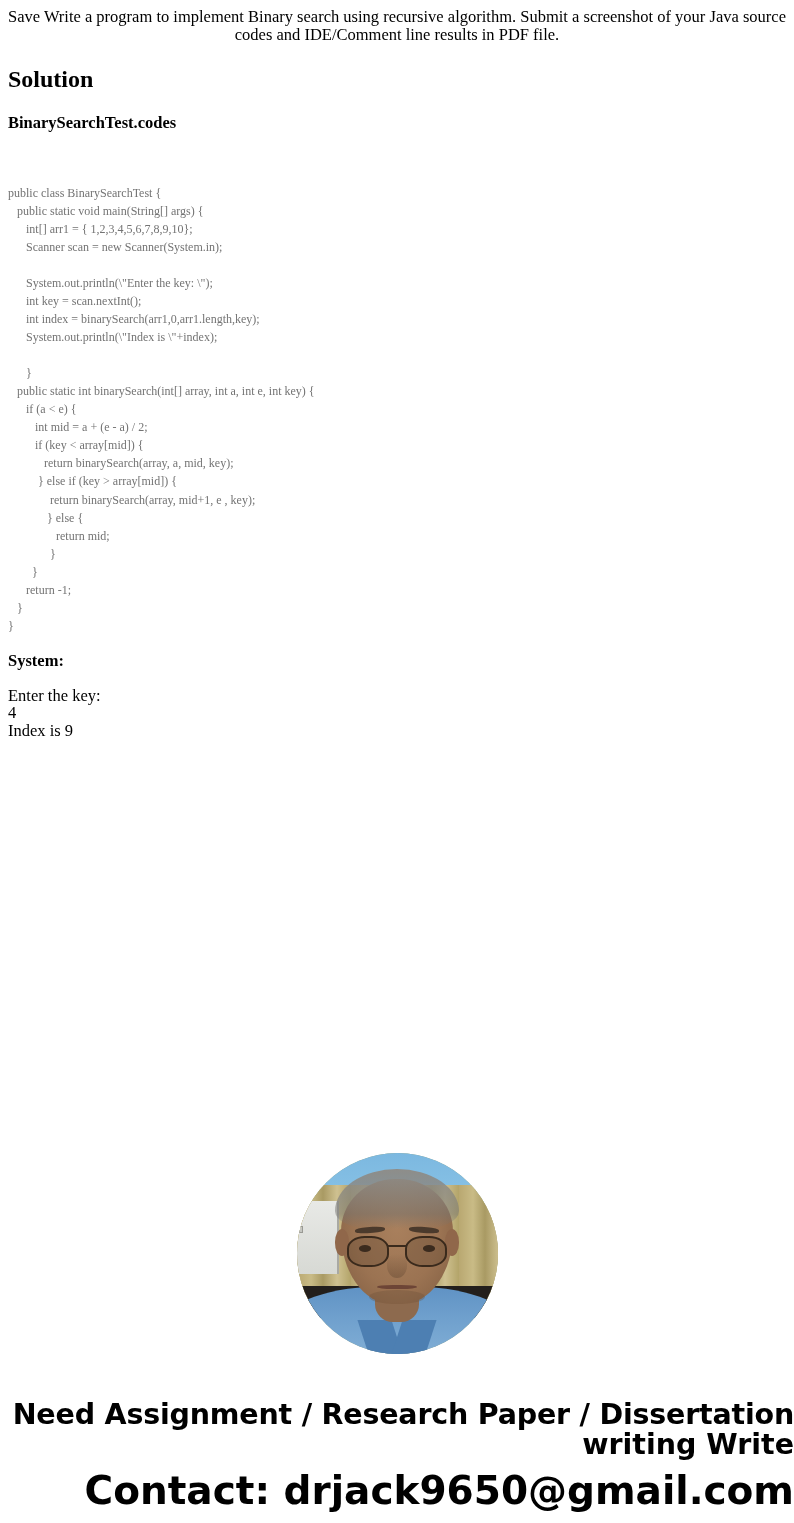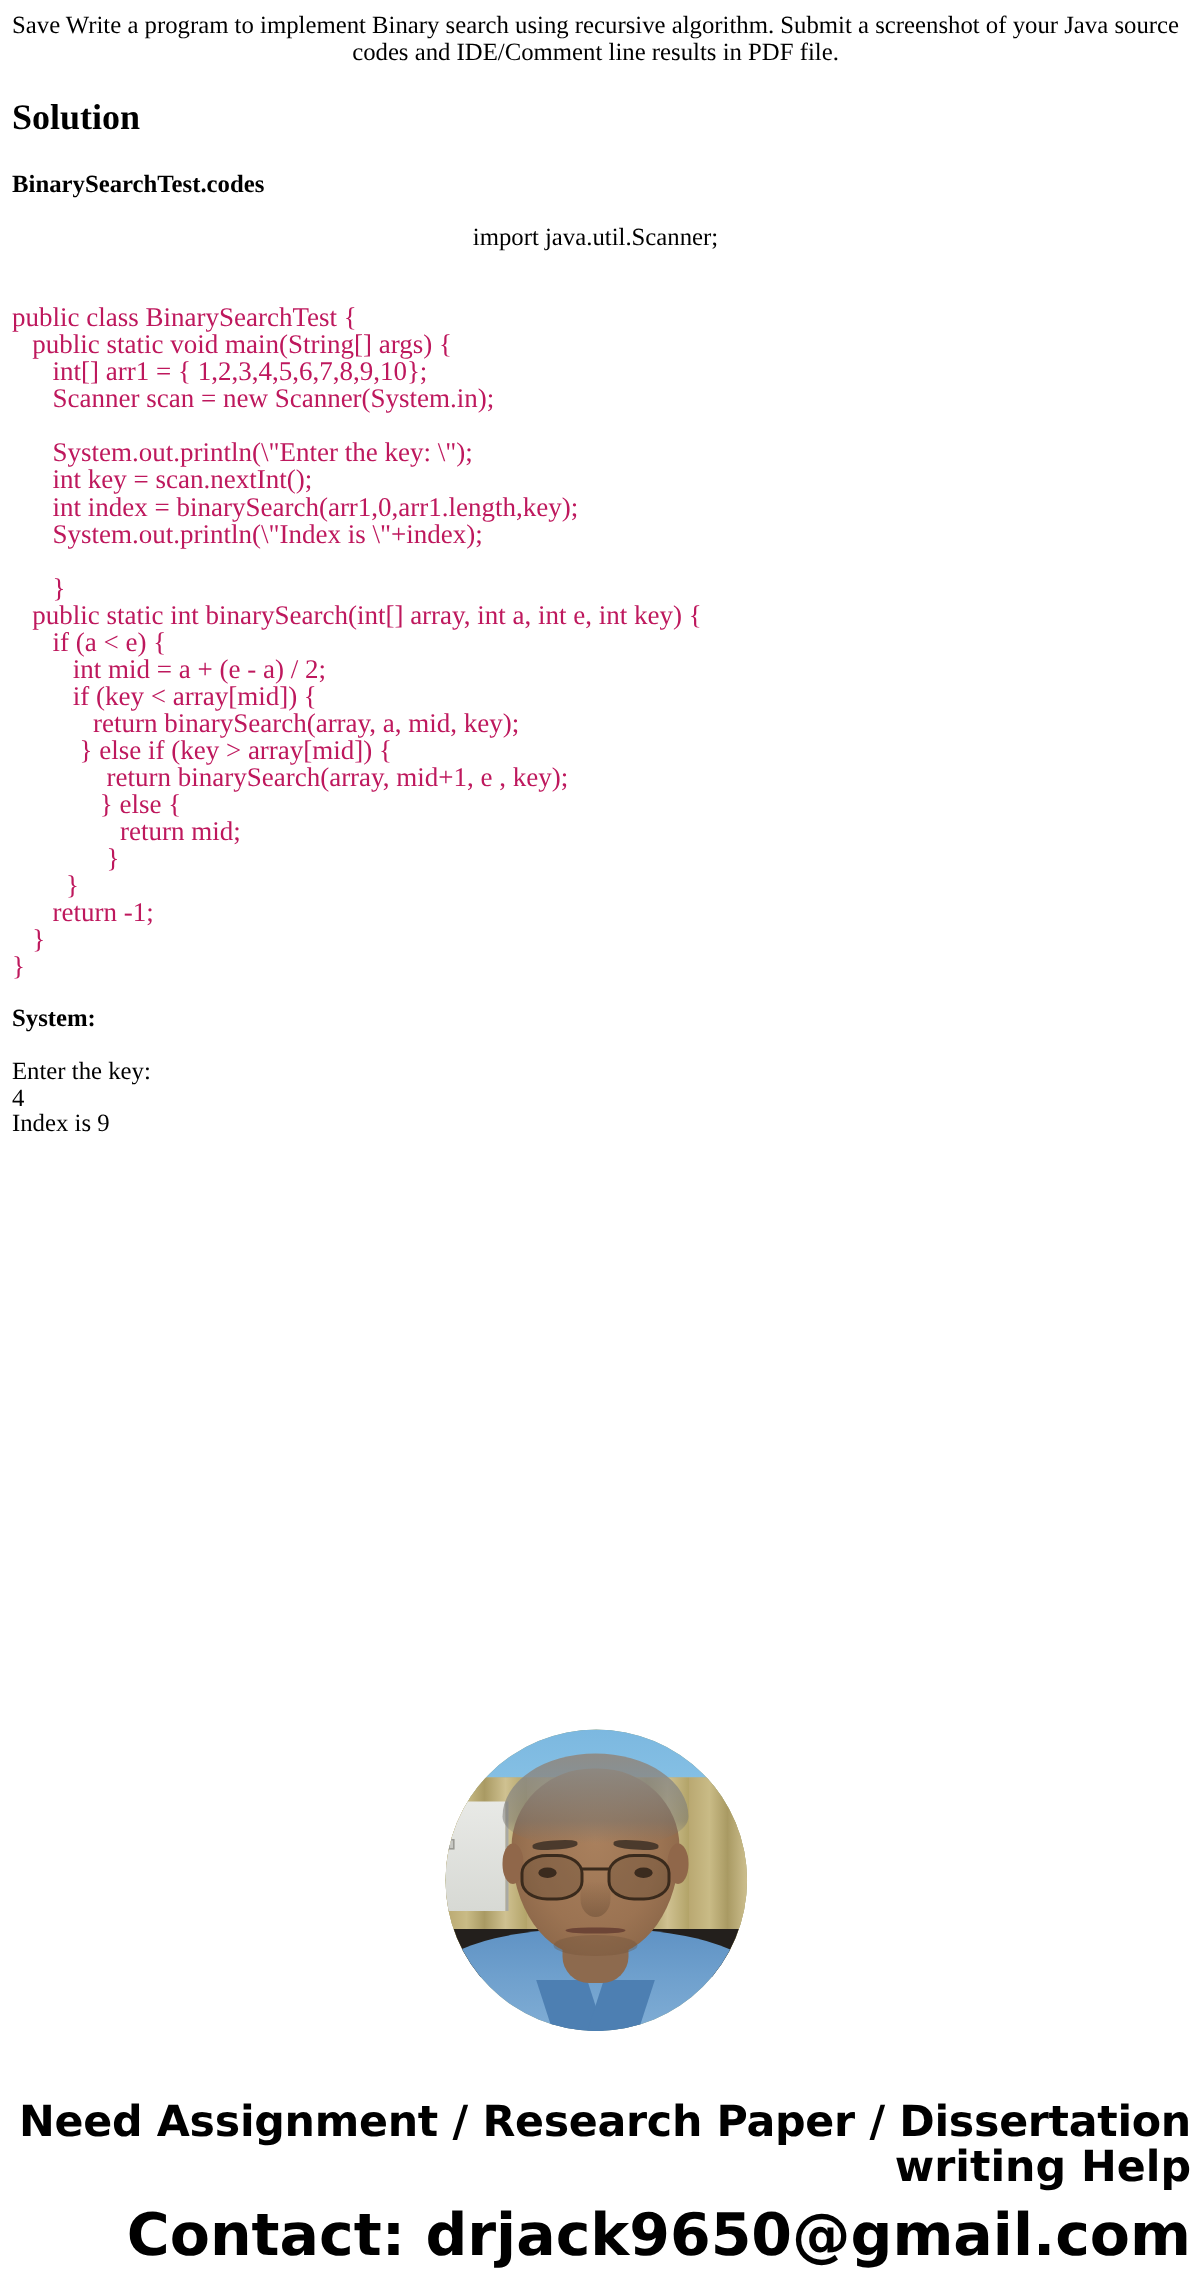--- a/index.html
+++ b/index.html
@@ -42,24 +42,24 @@
   }
   p.bold-line {
     margin: 0;
     font-size: 16.5px;
     font-weight: bold;
     line-height: 1.15;
   }
   pre.code-block {
     margin: 0;
     font-family: "Liberation Serif", "DejaVu Serif", serif;
-    font-size: 18px;
+    font-size: 12px;
     line-height: 18.05px;
     white-space: pre;
-    color: #be185d;
+    color: #737373;
     font-weight: normal;
   }
   pre.output-block {
     margin: 0;
     font-family: "Liberation Serif", "DejaVu Serif", serif;
     font-size: 16.5px;
     line-height: 17.4px;
     white-space: pre;
   }
   .avatar-wrap {
@@ -206,21 +206,20 @@
     <div class="spacer-md"></div>
 
     <h3 class="section-heading">Solution</h3>
 
     <div class="spacer-md"></div>
 
     <p class="bold-line">BinarySearchTest.codes</p>
 
     <div class="spacer-sm"></div>
 
-    <p class="para">import java.util.Scanner;</p>
 
     <div style="height:35px"></div>
 
     <pre class="code-block">public class BinarySearchTest {
    public static void main(String[] args) {
       int[] arr1 = { 1,2,3,4,5,6,7,8,9,10};
       Scanner scan = new Scanner(System.in);
 
       System.out.println(\"Enter the key: \");
       int key = scan.nextInt();
@@ -281,17 +280,17 @@
       <div class="ph-glass-r"></div>
       <div class="ph-bridge"></div>
       <div class="ph-nose"></div>
       <div class="ph-mouth"></div>
       <div class="ph-chin-shadow"></div>
     </div>
   </div>
 
   <div class="footer">
     <div class="footer-line1">Need Assignment / Research Paper / Dissertation</div>
-    <div class="footer-line2">writing Help</div>
+    <div class="footer-line2">writing Write</div>
     <div class="footer-line3">Contact: drjack9650@gmail.com</div>
   </div>
 
 </div>
 
 </body></html>

